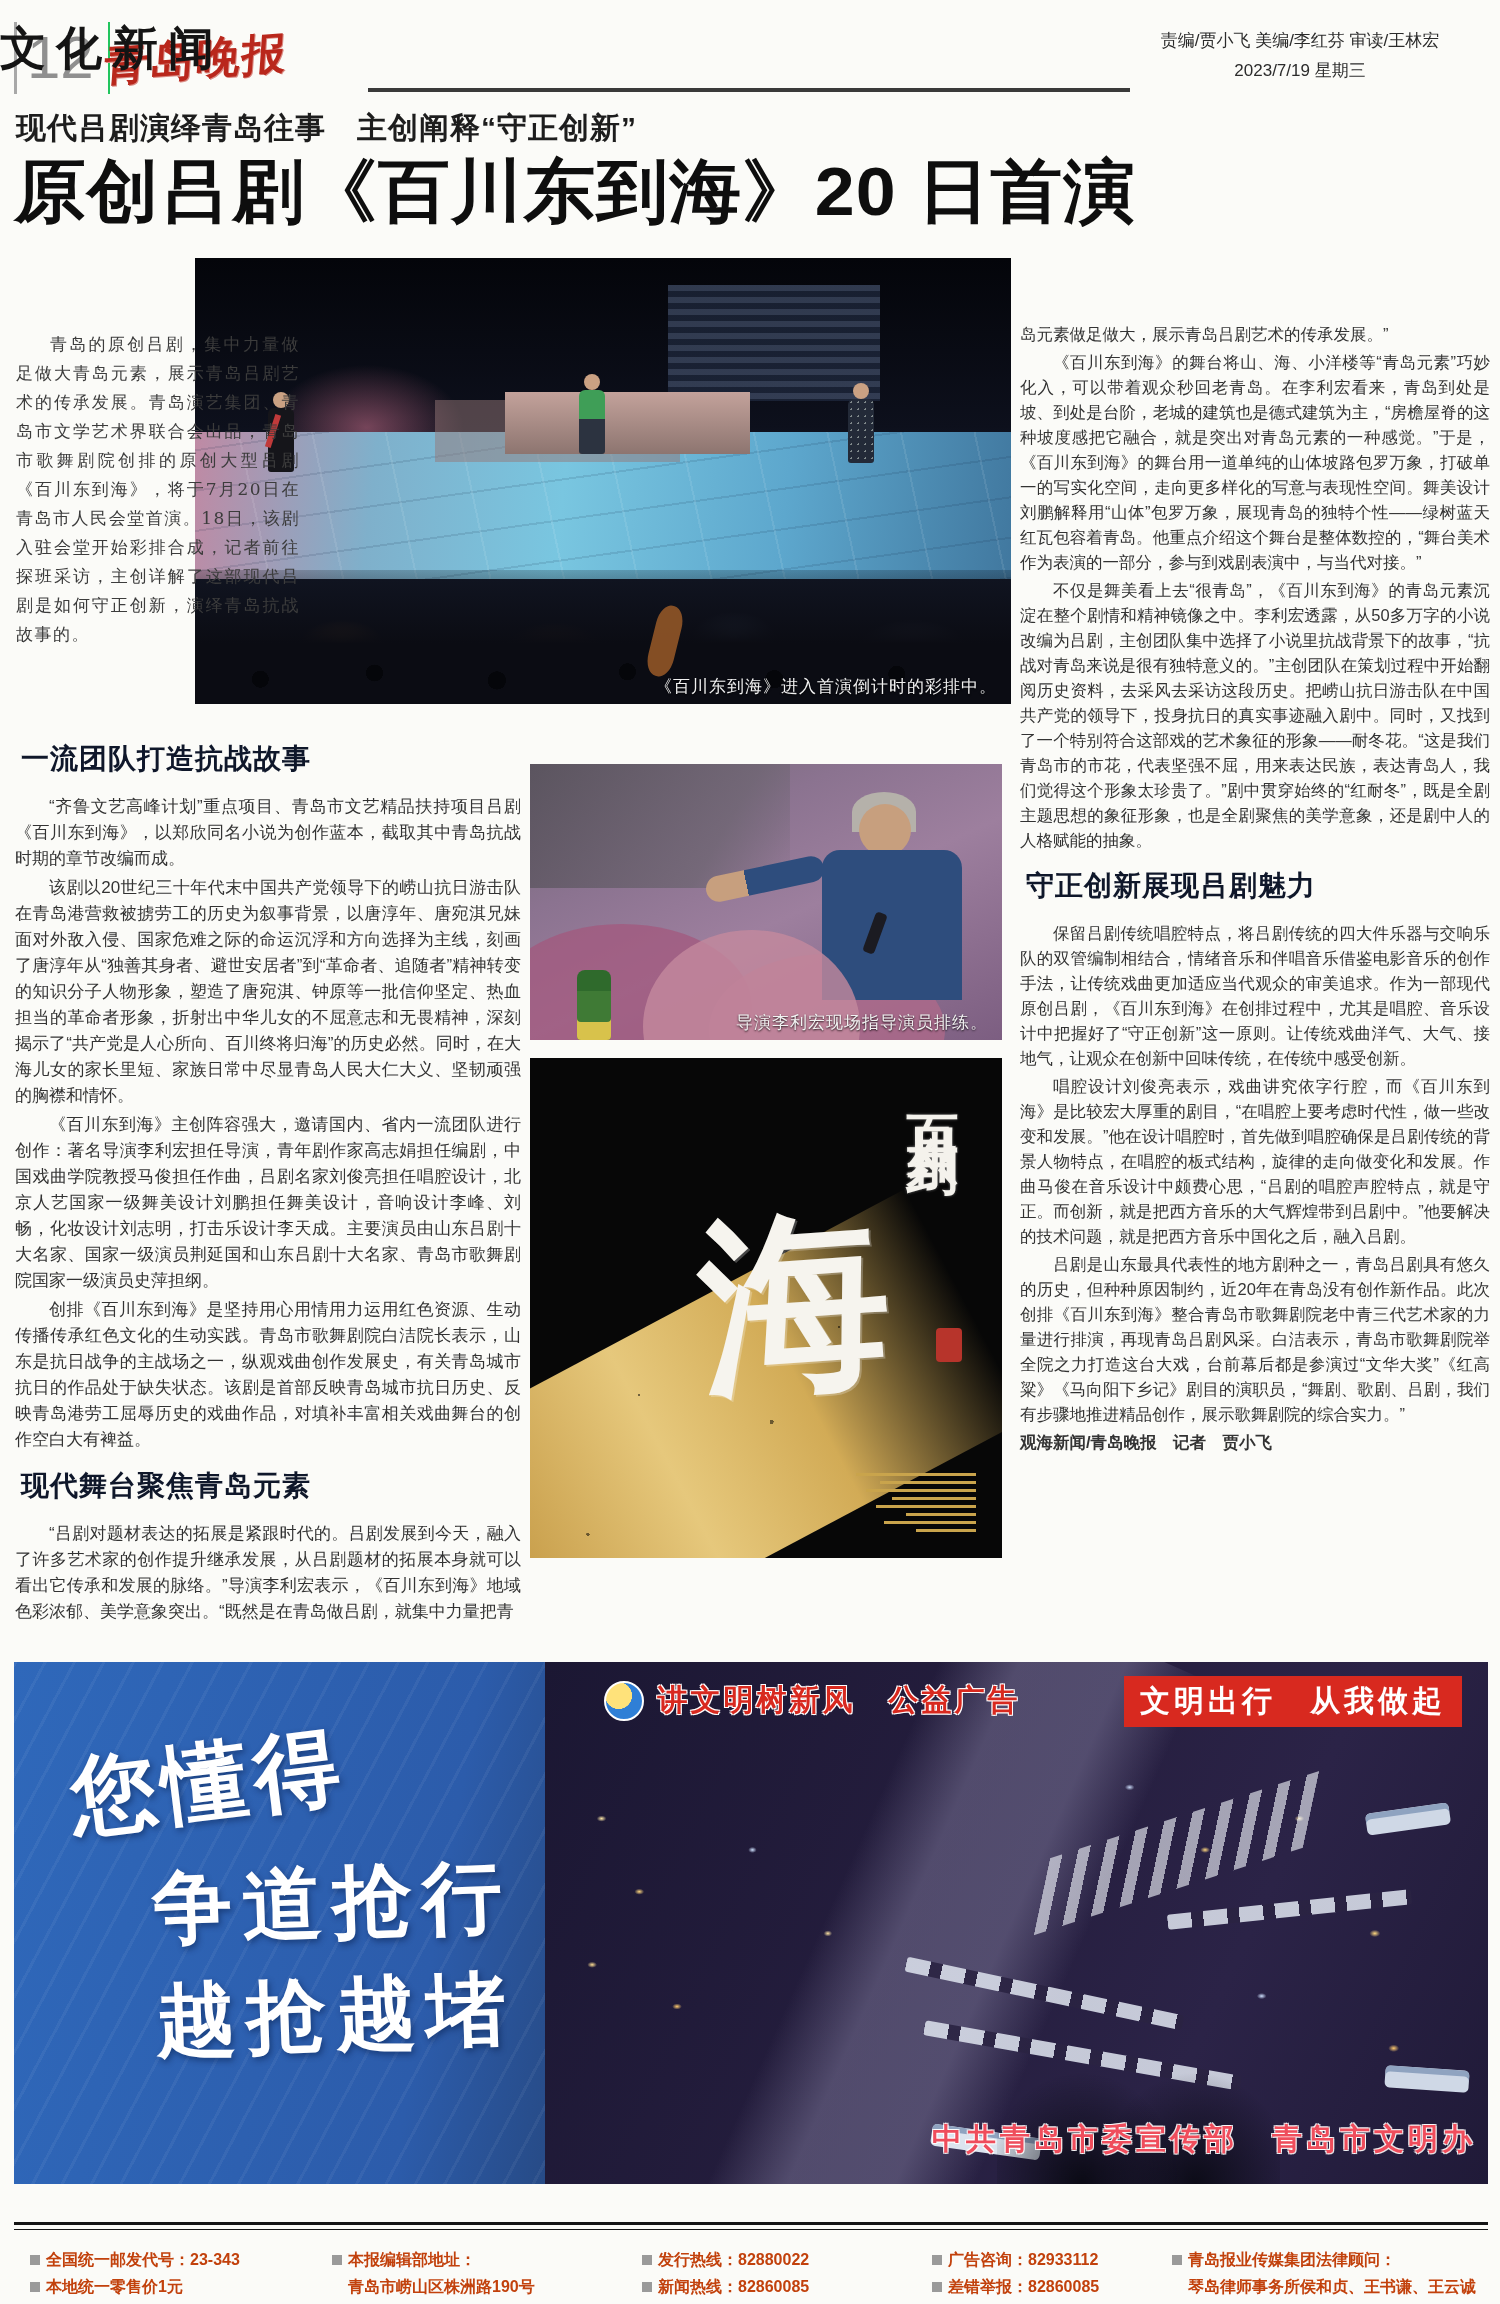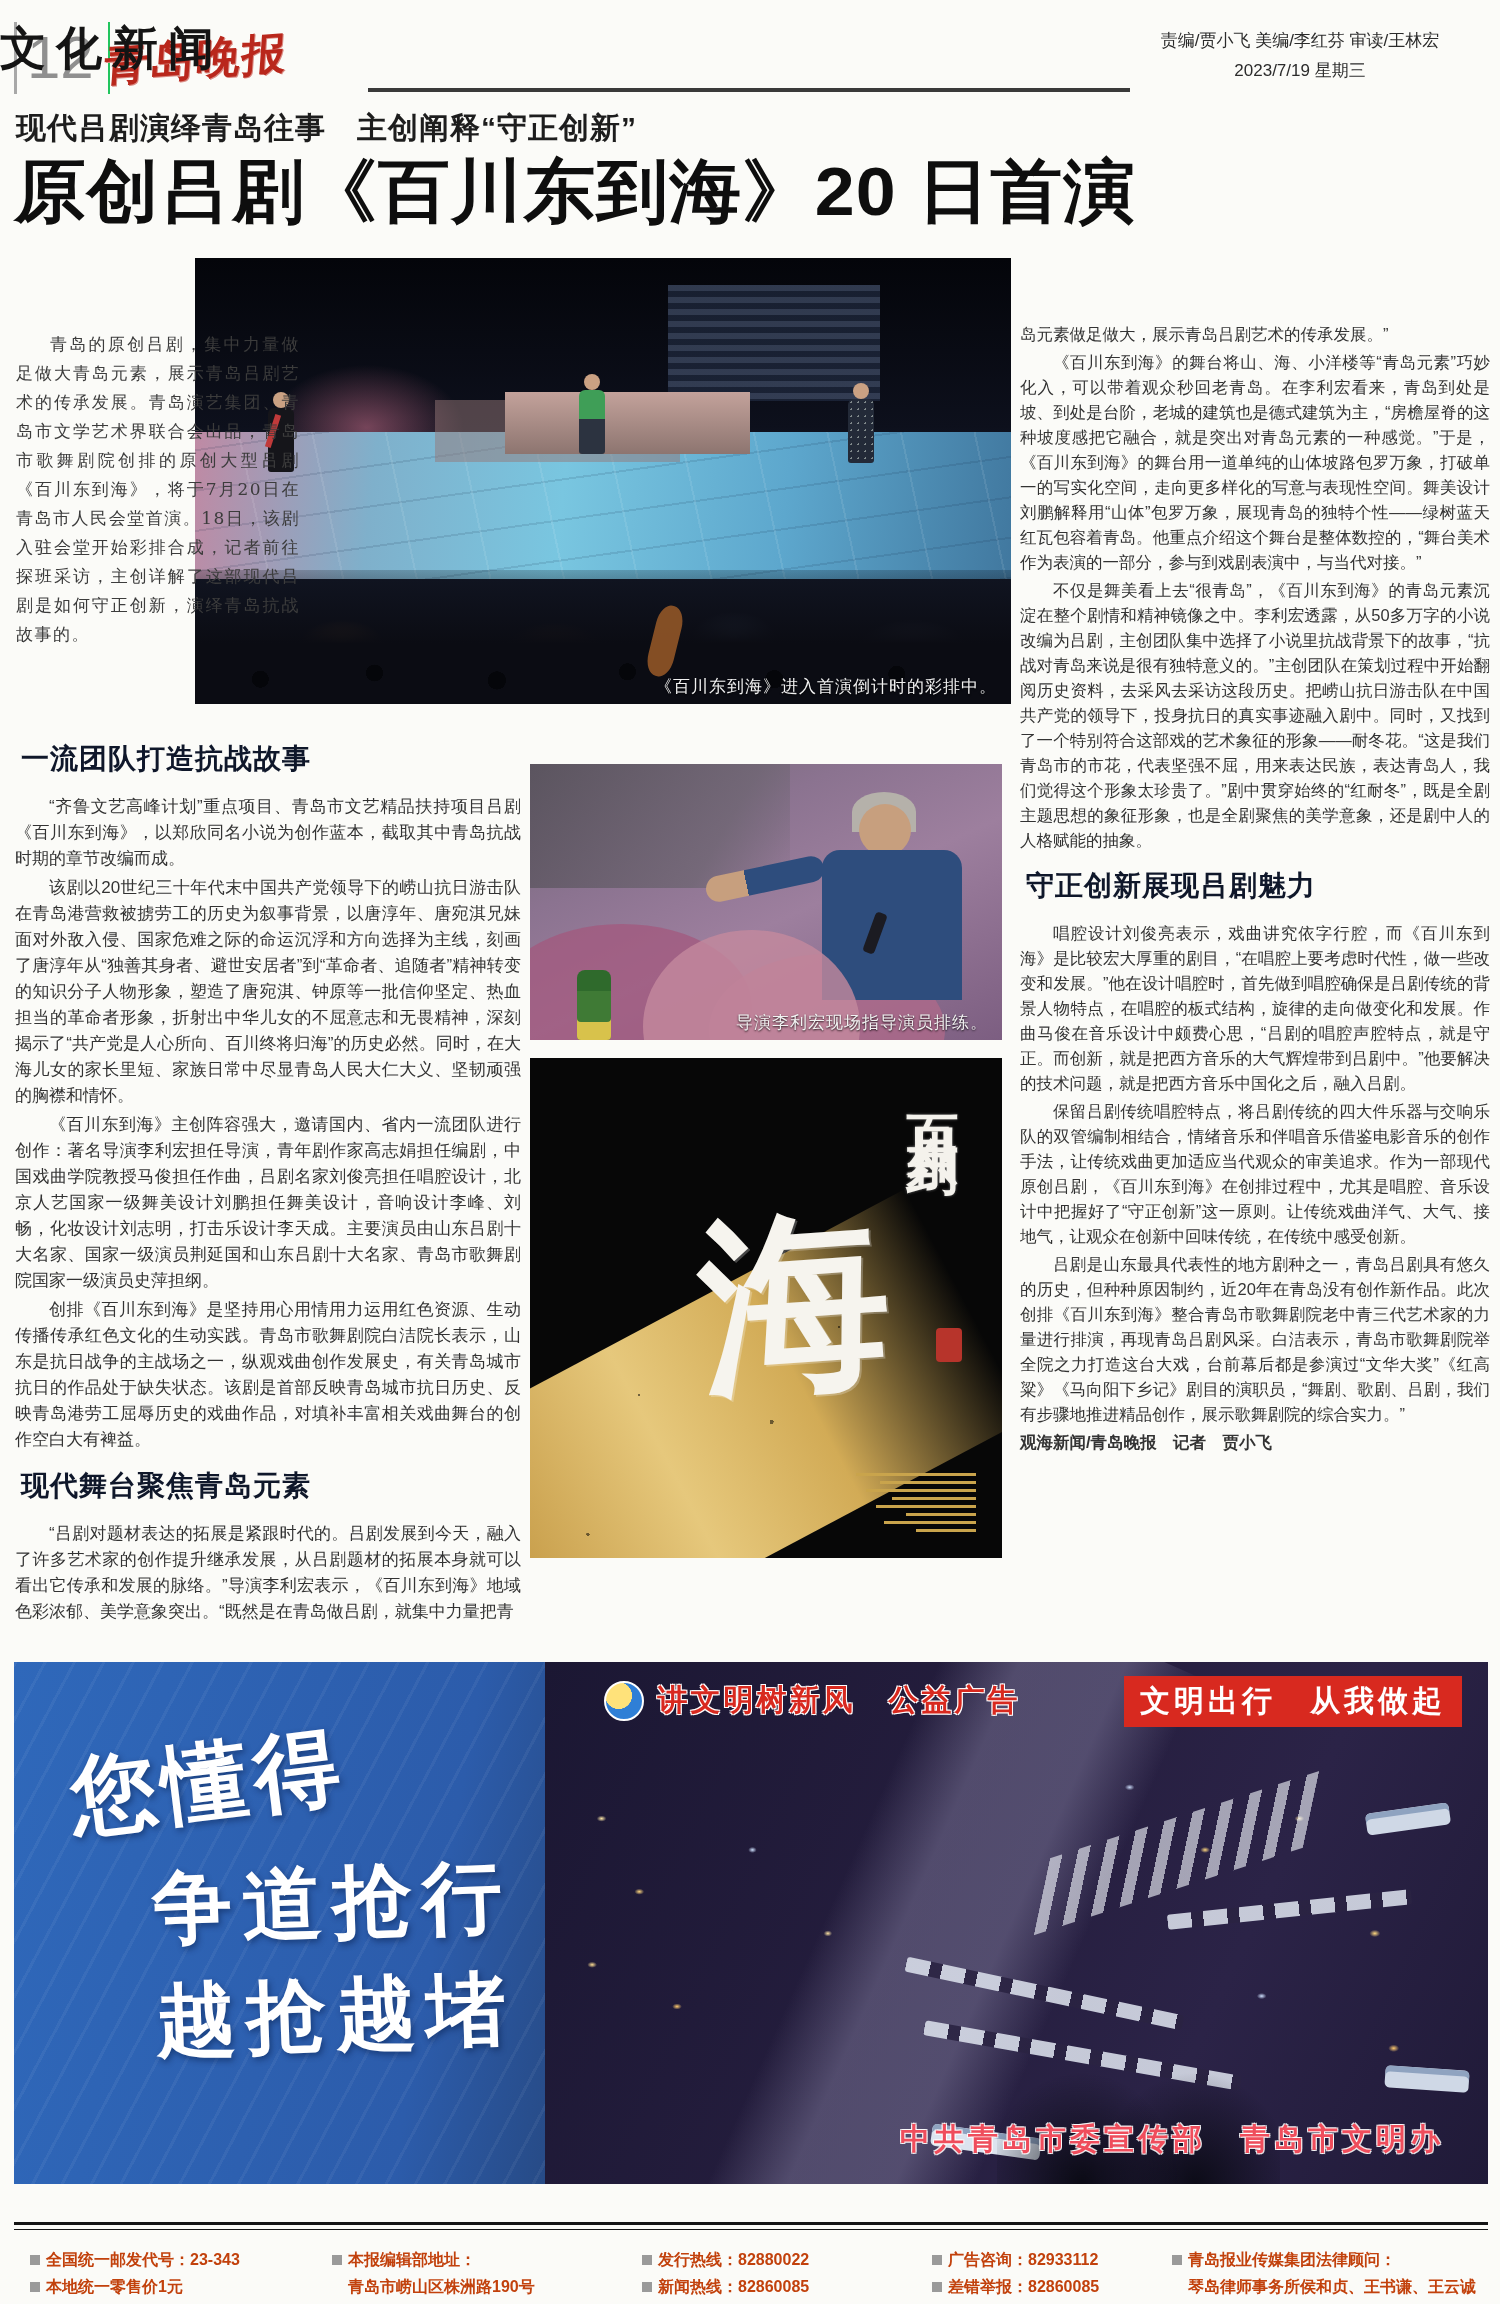--- a/index.html
+++ b/index.html
@@ -154,21 +154,21 @@
               background:radial-gradient(circle at 35% 35%,#ffe27a 0 40%,#2f7fd6 41%);border:2px solid #fff;}
   .psa-label{font-size:30px;font-weight:800;color:#d8291f;letter-spacing:3px;
              text-shadow:-1px -1px 0 #fff,1px -1px 0 #fff,-1px 1px 0 #fff,1px 1px 0 #fff;}
   .psa-badge{position:absolute;right:26px;top:14px;background:#d8291f;color:#fff;font-size:30px;
              font-weight:800;padding:5px 16px;letter-spacing:4px;}
   .calli{position:absolute;color:#fff;font-family:"DejaVu Serif","Liberation Serif",serif;font-weight:bold;
          text-shadow:2px 3px 6px rgba(0,20,60,.45);}
   .c1{left:56px;top:62px;font-size:86px;transform:rotate(-7deg);letter-spacing:6px;}
   .c2{left:138px;top:188px;font-size:80px;transform:rotate(-2deg);letter-spacing:10px;}
   .c3{left:142px;top:300px;font-size:80px;transform:rotate(-2deg);letter-spacing:10px;}
-  .ad-credit{position:absolute;right:44px;bottom:24px;font-size:30px;font-weight:800;color:#ef4d5c;letter-spacing:4px;
+  .ad-credit{position:absolute;right:12px;bottom:24px;font-size:30px;font-weight:800;color:#ef4d5c;letter-spacing:4px;
              text-shadow:-1px -1px 0 rgba(255,255,255,.85),1px -1px 0 rgba(255,255,255,.85),
                          -1px 1px 0 rgba(255,255,255,.85),1px 1px 0 rgba(255,255,255,.85);}
 
   
   .footrule1{left:14px;top:2222px;width:1474px;height:3px;background:#141414;}
   .footrule2{left:14px;top:2229px;width:1474px;height:1px;background:#141414;}
   .footer{left:14px;top:2246px;width:1474px;height:54px;font-size:16px;font-weight:600;color:#c2410c;}
   .fcol{position:absolute;top:0;line-height:27px;}
   .f1{left:16px;} .f2{left:318px;} .f3{left:628px;} .f4{left:918px;} .f5{left:1158px;}
   .bullet{display:inline-block;width:10px;height:10px;background:#9a9a9a;margin-right:6px;}
@@ -264,22 +264,22 @@
         <i style="width:92px"></i>
         <i style="width:60px"></i>
     </div>
   </div>
 
   <div class="abs bodycol colright">
     <p class="noindent">岛元素做足做大，展示青岛吕剧艺术的传承发展。”</p>
     <p>《百川东到海》的舞台将山、海、小洋楼等“青岛元素”巧妙化入，可以带着观众秒回老青岛。在李利宏看来，青岛到处是坡、到处是台阶，老城的建筑也是德式建筑为主，“房檐屋脊的这种坡度感把它融合，就是突出对青岛元素的一种感觉。”于是，《百川东到海》的舞台用一道单纯的山体坡路包罗万象，打破单一的写实化空间，走向更多样化的写意与表现性空间。舞美设计刘鹏解释用“山体”包罗万象，展现青岛的独特个性——绿树蓝天红瓦包容着青岛。他重点介绍这个舞台是整体数控的，“舞台美术作为表演的一部分，参与到戏剧表演中，与当代对接。”</p>
     <p>不仅是舞美看上去“很青岛”，《百川东到海》的青岛元素沉淀在整个剧情和精神镜像之中。李利宏透露，从50多万字的小说改编为吕剧，主创团队集中选择了小说里抗战背景下的故事，“抗战对青岛来说是很有独特意义的。”主创团队在策划过程中开始翻阅历史资料，去采风去采访这段历史。把崂山抗日游击队在中国共产党的领导下，投身抗日的真实事迹融入剧中。同时，又找到了一个特别符合这部戏的艺术象征的形象——耐冬花。“这是我们青岛市的市花，代表坚强不屈，用来表达民族，表达青岛人，我们觉得这个形象太珍贵了。”剧中贯穿始终的“红耐冬”，既是全剧主题思想的象征形象，也是全剧聚焦的美学意象，还是剧中人的人格赋能的抽象。</p>
     <div class="crosshead">守正创新展现吕剧魅力</div>
+    <p>保留吕剧传统唱腔特点，将吕剧传统的四大件乐器与交响乐队的双管编制相结合，情绪音乐和伴唱音乐借鉴电影音乐的创作手法，让传统戏曲更加适应当代观众的审美追求。作为一部现代原创吕剧，《百川东到海》在创排过程中，尤其是唱腔、音乐设计中把握好了“守正创新”这一原则。让传统戏曲洋气、大气、接地气，让观众在创新中回味传统，在传统中感受创新。</p>
     <p>唱腔设计刘俊亮表示，戏曲讲究依字行腔，而《百川东到海》是比较宏大厚重的剧目，“在唱腔上要考虑时代性，做一些改变和发展。”他在设计唱腔时，首先做到唱腔确保是吕剧传统的背景人物特点，在唱腔的板式结构，旋律的走向做变化和发展。作曲马俊在音乐设计中颇费心思，“吕剧的唱腔声腔特点，就是守正。而创新，就是把西方音乐的大气辉煌带到吕剧中。”他要解决的技术问题，就是把西方音乐中国化之后，融入吕剧。</p>
-    <p>保留吕剧传统唱腔特点，将吕剧传统的四大件乐器与交响乐队的双管编制相结合，情绪音乐和伴唱音乐借鉴电影音乐的创作手法，让传统戏曲更加适应当代观众的审美追求。作为一部现代原创吕剧，《百川东到海》在创排过程中，尤其是唱腔、音乐设计中把握好了“守正创新”这一原则。让传统戏曲洋气、大气、接地气，让观众在创新中回味传统，在传统中感受创新。</p>
     <p>吕剧是山东最具代表性的地方剧种之一，青岛吕剧具有悠久的历史，但种种原因制约，近20年在青岛没有创作新作品。此次创排《百川东到海》整合青岛市歌舞剧院老中青三代艺术家的力量进行排演，再现青岛吕剧风采。白洁表示，青岛市歌舞剧院举全院之力打造这台大戏，台前幕后都是参演过“文华大奖”《红高粱》《马向阳下乡记》剧目的演职员，“舞剧、歌剧、吕剧，我们有步骤地推进精品创作，展示歌舞剧院的综合实力。”</p>
     <p class="byline noindent">观海新闻/青岛晚报　记者　贾小飞</p>
   </div>
 
   <div class="abs ad">
     <div class="ad-tex"></div>
     <div class="ad-photo">
       <div class="ad-road"></div>
       <div class="ad-zebra"></div>
       <div class="ad-queue q1"></div>

